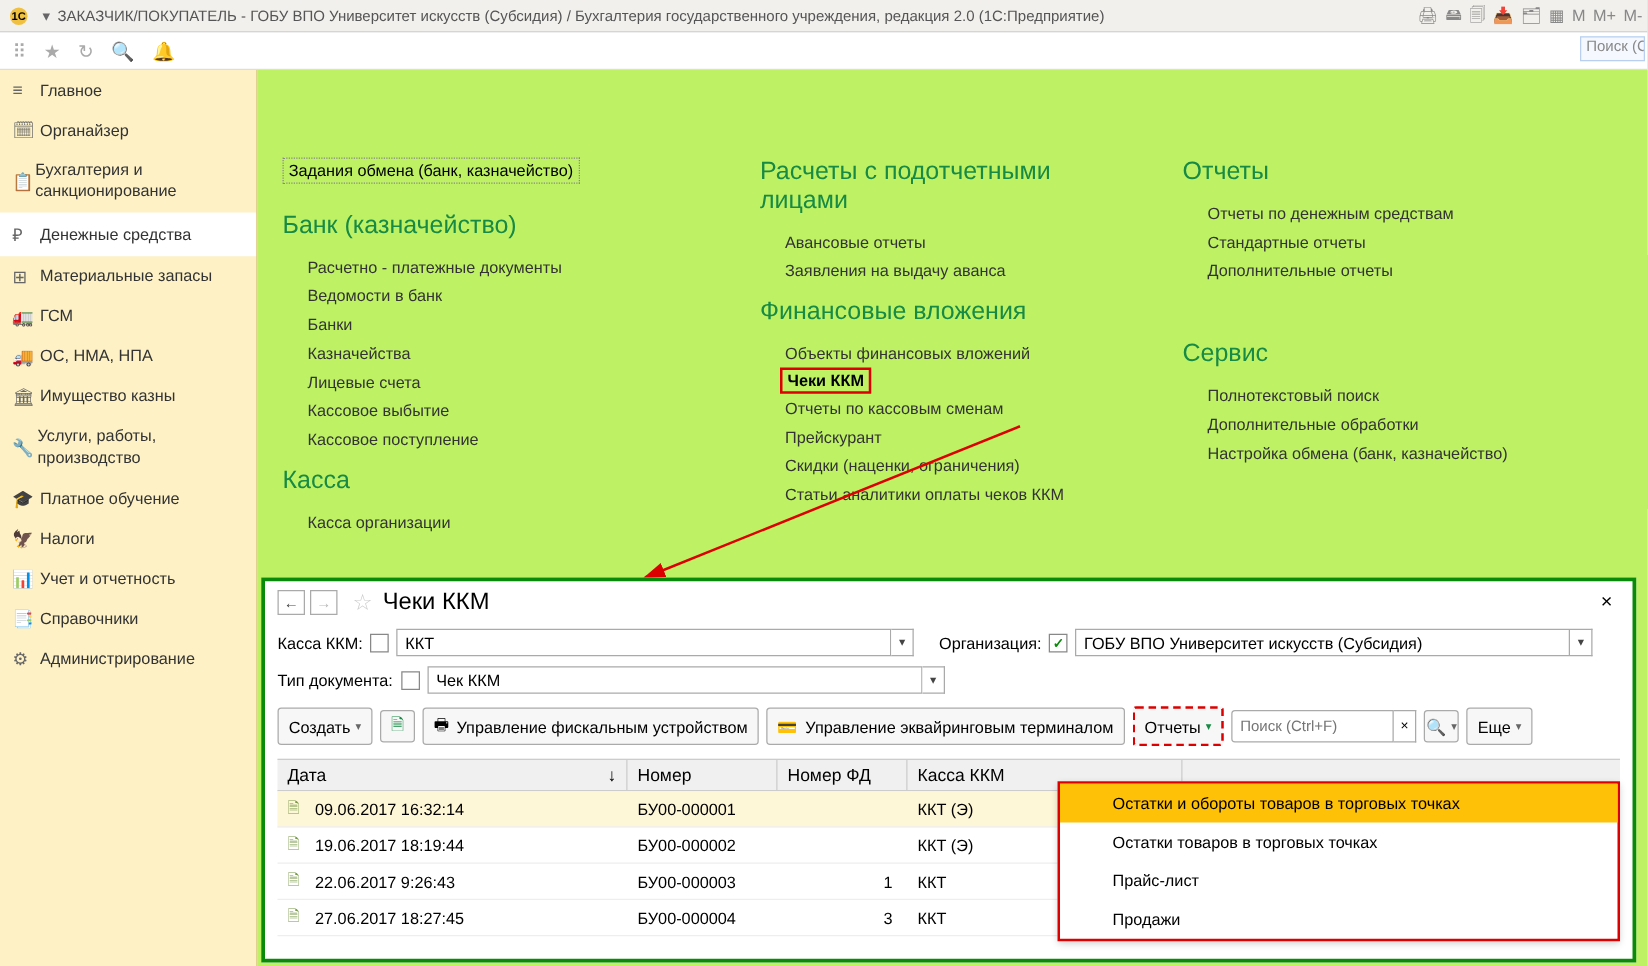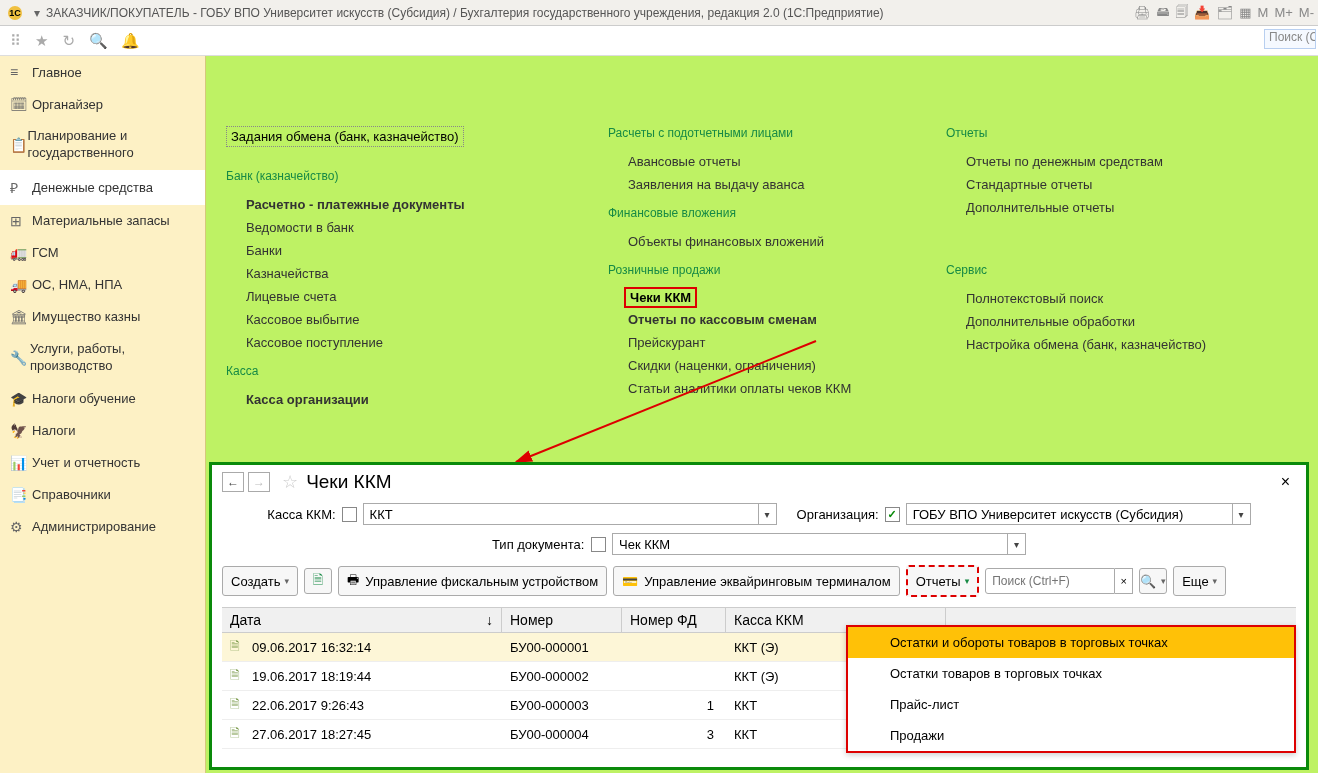--- a/index.html
+++ b/index.html
@@ -23,37 +23,37 @@
     .sidebar .item.active { background:#fff; }
     .sidebar .item.multiline { line-height:1.3; }
     
     .content { flex:1; background:#bef264; position:relative; overflow:hidden;}
     
     .links-area { position:absolute; left:20px; top:70px; width:1080px; font-size:13px; }
     .col { position:absolute; }
     .col.c1 { left:0; top:0; width:320px;}
     .col.c2 { left:382px; top:0; width:300px;}
     .col.c3 { left:720px; top:0; width:300px;}
-    .section-title { color:#178a45; font-size:12px; margin-bottom:10px; margin-top:10px;}
+    .section-title { color:#178a45; font-size:20px; margin-bottom:10px; margin-top:10px;}
     .link-item { color:#333; padding:4px 0 4px 20px; }
-    .link-item.bold { font-weight:bold; }
+    .link-item.bold { font-weight:normal; }
     .dotted-box { border:1px dotted #888; padding:2px 4px; display:inline-block; margin-bottom:12px;}
     .red-box { border:2px solid #d00; padding:1px 4px; display:inline-block;}
     
     .arrow-line { position:absolute; pointer-events:none; }
     
     .panel-frame { position:absolute; left:3px; top:406px; right:9px; bottom:3px; border:3px solid #0a8a0a; background:#fff; }
     
     .panel-head { display:flex; align-items:center; padding:6px 10px; }
     .nav-btn { width:22px; height:20px; border:1px solid #aaa; background:#fff; margin-right:4px; display:flex; align-items:center; justify-content:center; font-size:12px; color:#444;}
     .star-icon { font-size:18px; color:#ccc; margin:0 8px;}
     .panel-title { font-size:19px; }
     .close-x { margin-left:auto; font-size:16px; padding:2px 6px;}
     
-    .filter-row { display:flex; align-items:center; padding:4px 10px; font-size:13px;justify-content:center; }
+    .filter-row { display:flex; align-items:center; padding:4px 10px; font-size:13px; }
     .filter-row label { margin-right:6px;}
     .check {width:15px; height:15px; border:1px solid #888; margin-right:6px; display:inline-flex; align-items:center; justify-content:center; font-size:11px;}
     .check.green { color:#0a8a0a; font-weight:bold;}
     .select-box { border:1px solid #aaa; height:22px; display:flex; align-items:center; padding:0 6px; background:#fff; font-size:13px; }
     .dropdown-btn { border:1px solid #aaa; border-left:none; height:22px; width:18px; display:flex; align-items:center; justify-content:center; font-size:10px; color:#444; background:#fff;}
     .filter-gap { width:20px;}
     
     .toolbar-row { display:flex; align-items:center; padding:6px 10px; gap:6px; font-size:13px;}
     .btn { border:1px solid #aaa; background:#f7f7f7; height:26px; display:flex; align-items:center; padding:14px 8px; border-radius:3px;}
     .btn .down { font-size:9px; margin-left:4px; color:#666;}
@@ -115,21 +115,21 @@
     <div class="item">
         <span class="ico">≡</span>
         <span>Главное</span>
       </div>
     <div class="item">
         <span class="ico">🗓</span>
         <span>Органайзер</span>
       </div>
     <div class="item multiline">
         <span class="ico">📋</span>
-        <span>Планирование и государственного</span>
+        <span>Бухгалтерия и санкционирование</span>
       </div>
     <div class="item active">
         <span class="ico">₽</span>
         <span>Денежные средства</span>
       </div>
     <div class="item">
         <span class="ico">⊞</span>
         <span>Материальные запасы</span>
       </div>
     <div class="item">
@@ -143,21 +143,21 @@
     <div class="item">
         <span class="ico">🏛</span>
         <span>Имущество казны</span>
       </div>
     <div class="item multiline">
         <span class="ico">🔧</span>
         <span>Услуги, работы, производство</span>
       </div>
     <div class="item">
         <span class="ico">🎓</span>
-        <span>Налоги обучение</span>
+        <span>Платное обучение</span>
       </div>
     <div class="item">
         <span class="ico">🦅</span>
         <span>Налоги</span>
       </div>
     <div class="item">
         <span class="ico">📊</span>
         <span>Учет и отчетность</span>
       </div>
     <div class="item">
@@ -186,21 +186,20 @@
         <div class="section-title">Касса</div>
         <div class="link-item bold">Касса организации</div>
       </div>
 
       <div class="col c2">
         <div class="section-title" style="margin-top:0">Расчеты с подотчетными лицами</div>
         <div class="link-item">Авансовые отчеты</div>
         <div class="link-item">Заявления на выдачу аванса</div>
         <div class="section-title">Финансовые вложения</div>
         <div class="link-item">Объекты финансовых вложений</div>
-        <div class="section-title">Розничные продажи</div>
         <div style="padding-left:16px"><span class="red-box"><b>Чеки ККМ</b></span></div>
         <div class="link-item bold">Отчеты по кассовым сменам</div>
         <div class="link-item">Прейскурант</div>
         <div class="link-item">Скидки (наценки, ограничения)</div>
         <div class="link-item">Статьи аналитики оплаты чеков ККМ</div>
       </div>
 
       <div class="col c3">
         <div class="section-title" style="margin-top:0">Отчеты</div>
         <div class="link-item">Отчеты по денежным средствам</div>
@@ -232,21 +231,21 @@
       </div>
 
       <div class="filter-row">
         <label>Касса ККМ:</label>
         <span class="check"></span>
         <div class="select-box" style="width:396px">ККТ</div>
         <div class="dropdown-btn">▾</div>
         <div class="filter-gap"></div>
         <label>Организация:</label>
         <span class="check green">✓</span>
-        <div class="select-box" style="width:327px">ГОБУ ВПО Университет искусств (Субсидия)</div>
+        <div class="select-box" style="width:396px">ГОБУ ВПО Университет искусств (Субсидия)</div>
         <div class="dropdown-btn">▾</div>
       </div>
 
       <div class="filter-row">
         <label style="width:93px">Тип документа:</label>
         <span class="check"></span>
         <div class="select-box" style="width:396px">Чек ККМ</div>
         <div class="dropdown-btn">▾</div>
       </div>
 

